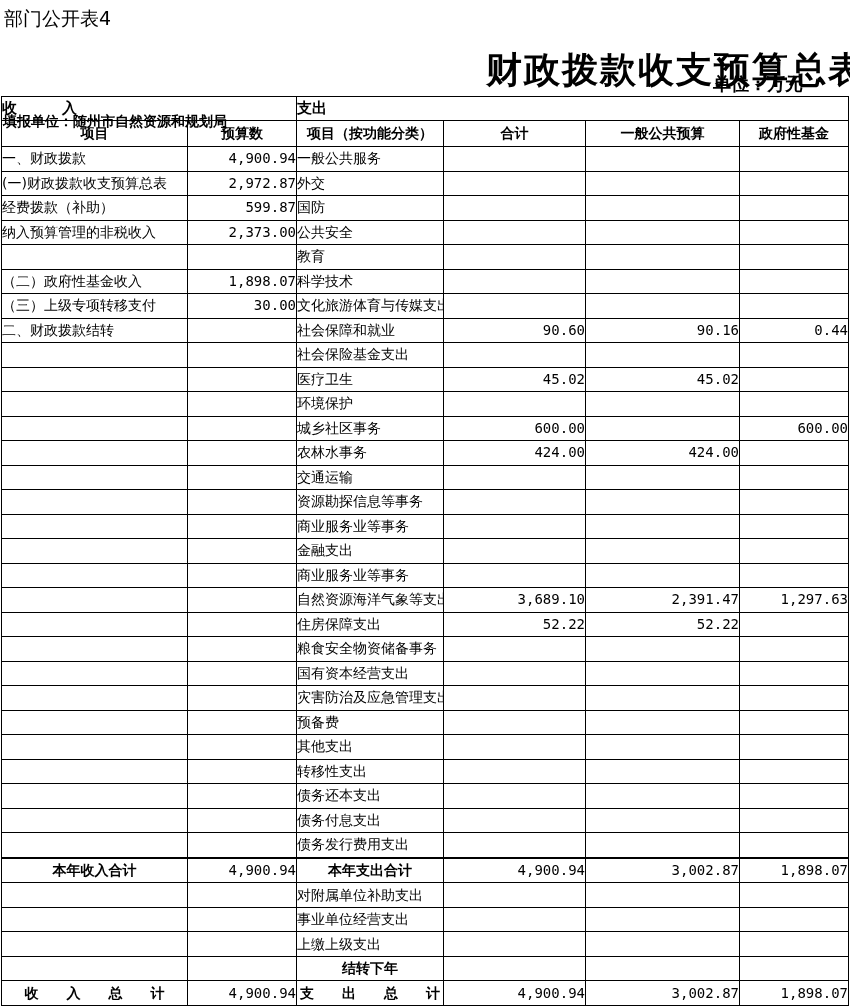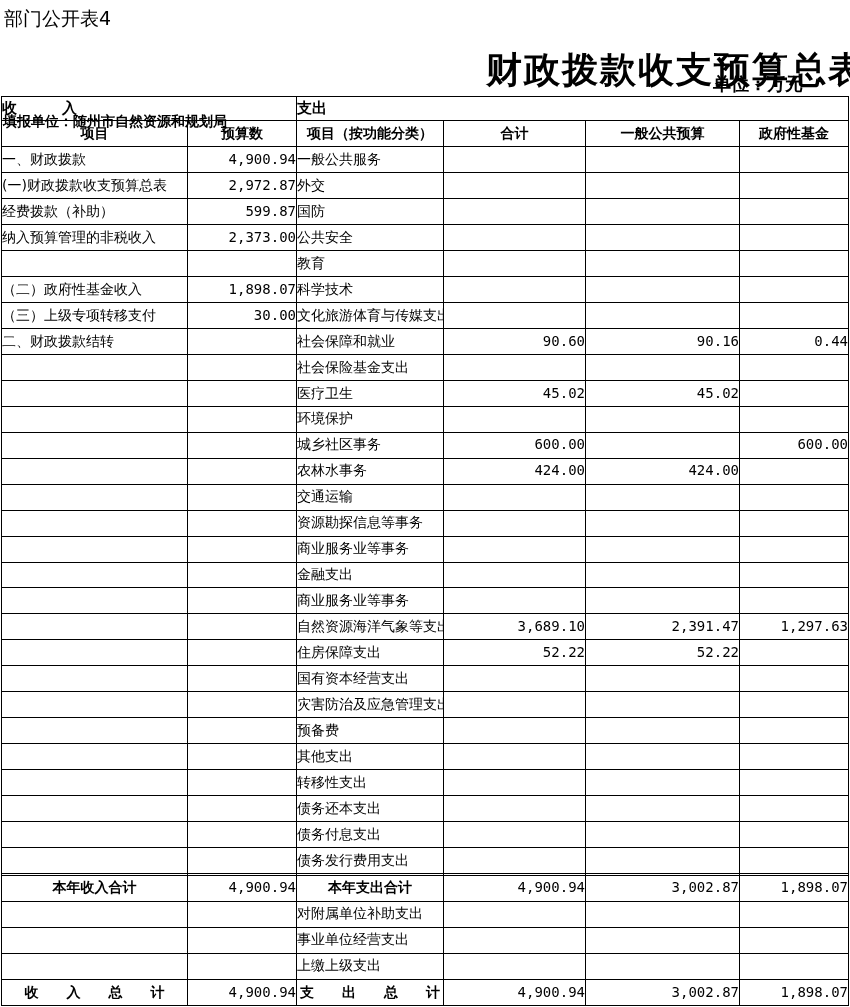--- a/index.html
+++ b/index.html
@@ -224,20 +224,28 @@
           <td class="item"></td>
           <td class="num"></td>
           <td class="item pad3">住房保障支出</td>
           <td class="num">52.22</td>
           <td class="num">52.22</td>
           <td class="num"></td>
         </tr>
         <tr>
           <td class="item"></td>
           <td class="num"></td>
+          <td class="item pad3">粮食安全物资储备事务</td>
+          <td class="num"></td>
+          <td class="num"></td>
+          <td class="num"></td>
+        </tr>
+        <tr>
+          <td class="item"></td>
+          <td class="num"></td>
           <td class="item pad3">国有资本经营支出</td>
           <td class="num"></td>
           <td class="num"></td>
           <td class="num"></td>
         </tr>
         <tr>
           <td class="item"></td>
           <td class="num"></td>
           <td class="item pad3">灾害防治及应急管理支出</td>
           <td class="num"></td>
@@ -321,20 +329,28 @@
           <td class="num"></td>
           <td class="item pad3">事业单位经营支出</td>
           <td class="num"></td>
           <td class="num"></td>
           <td class="num"></td>
         </tr>
         <tr>
           <td class="item"></td>
           <td class="num"></td>
           <td class="item pad3">上缴上级支出</td>
+          <td class="num"></td>
+          <td class="num"></td>
+          <td class="num"></td>
+        </tr>
+        <tr>
+          <td class="item"></td>
+          <td class="num"></td>
+          <td class="item pad3 emph">结转下年</td>
           <td class="num"></td>
           <td class="num"></td>
           <td class="num"></td>
         </tr>
         <tr>
           <td class="item emph">收　　入　　总　　计</td>
           <td class="num">4,900.94</td>
           <td class="item pad3 emph">支　　出　　总　　计</td>
           <td class="num">4,900.94</td>
           <td class="num">3,002.87</td>

